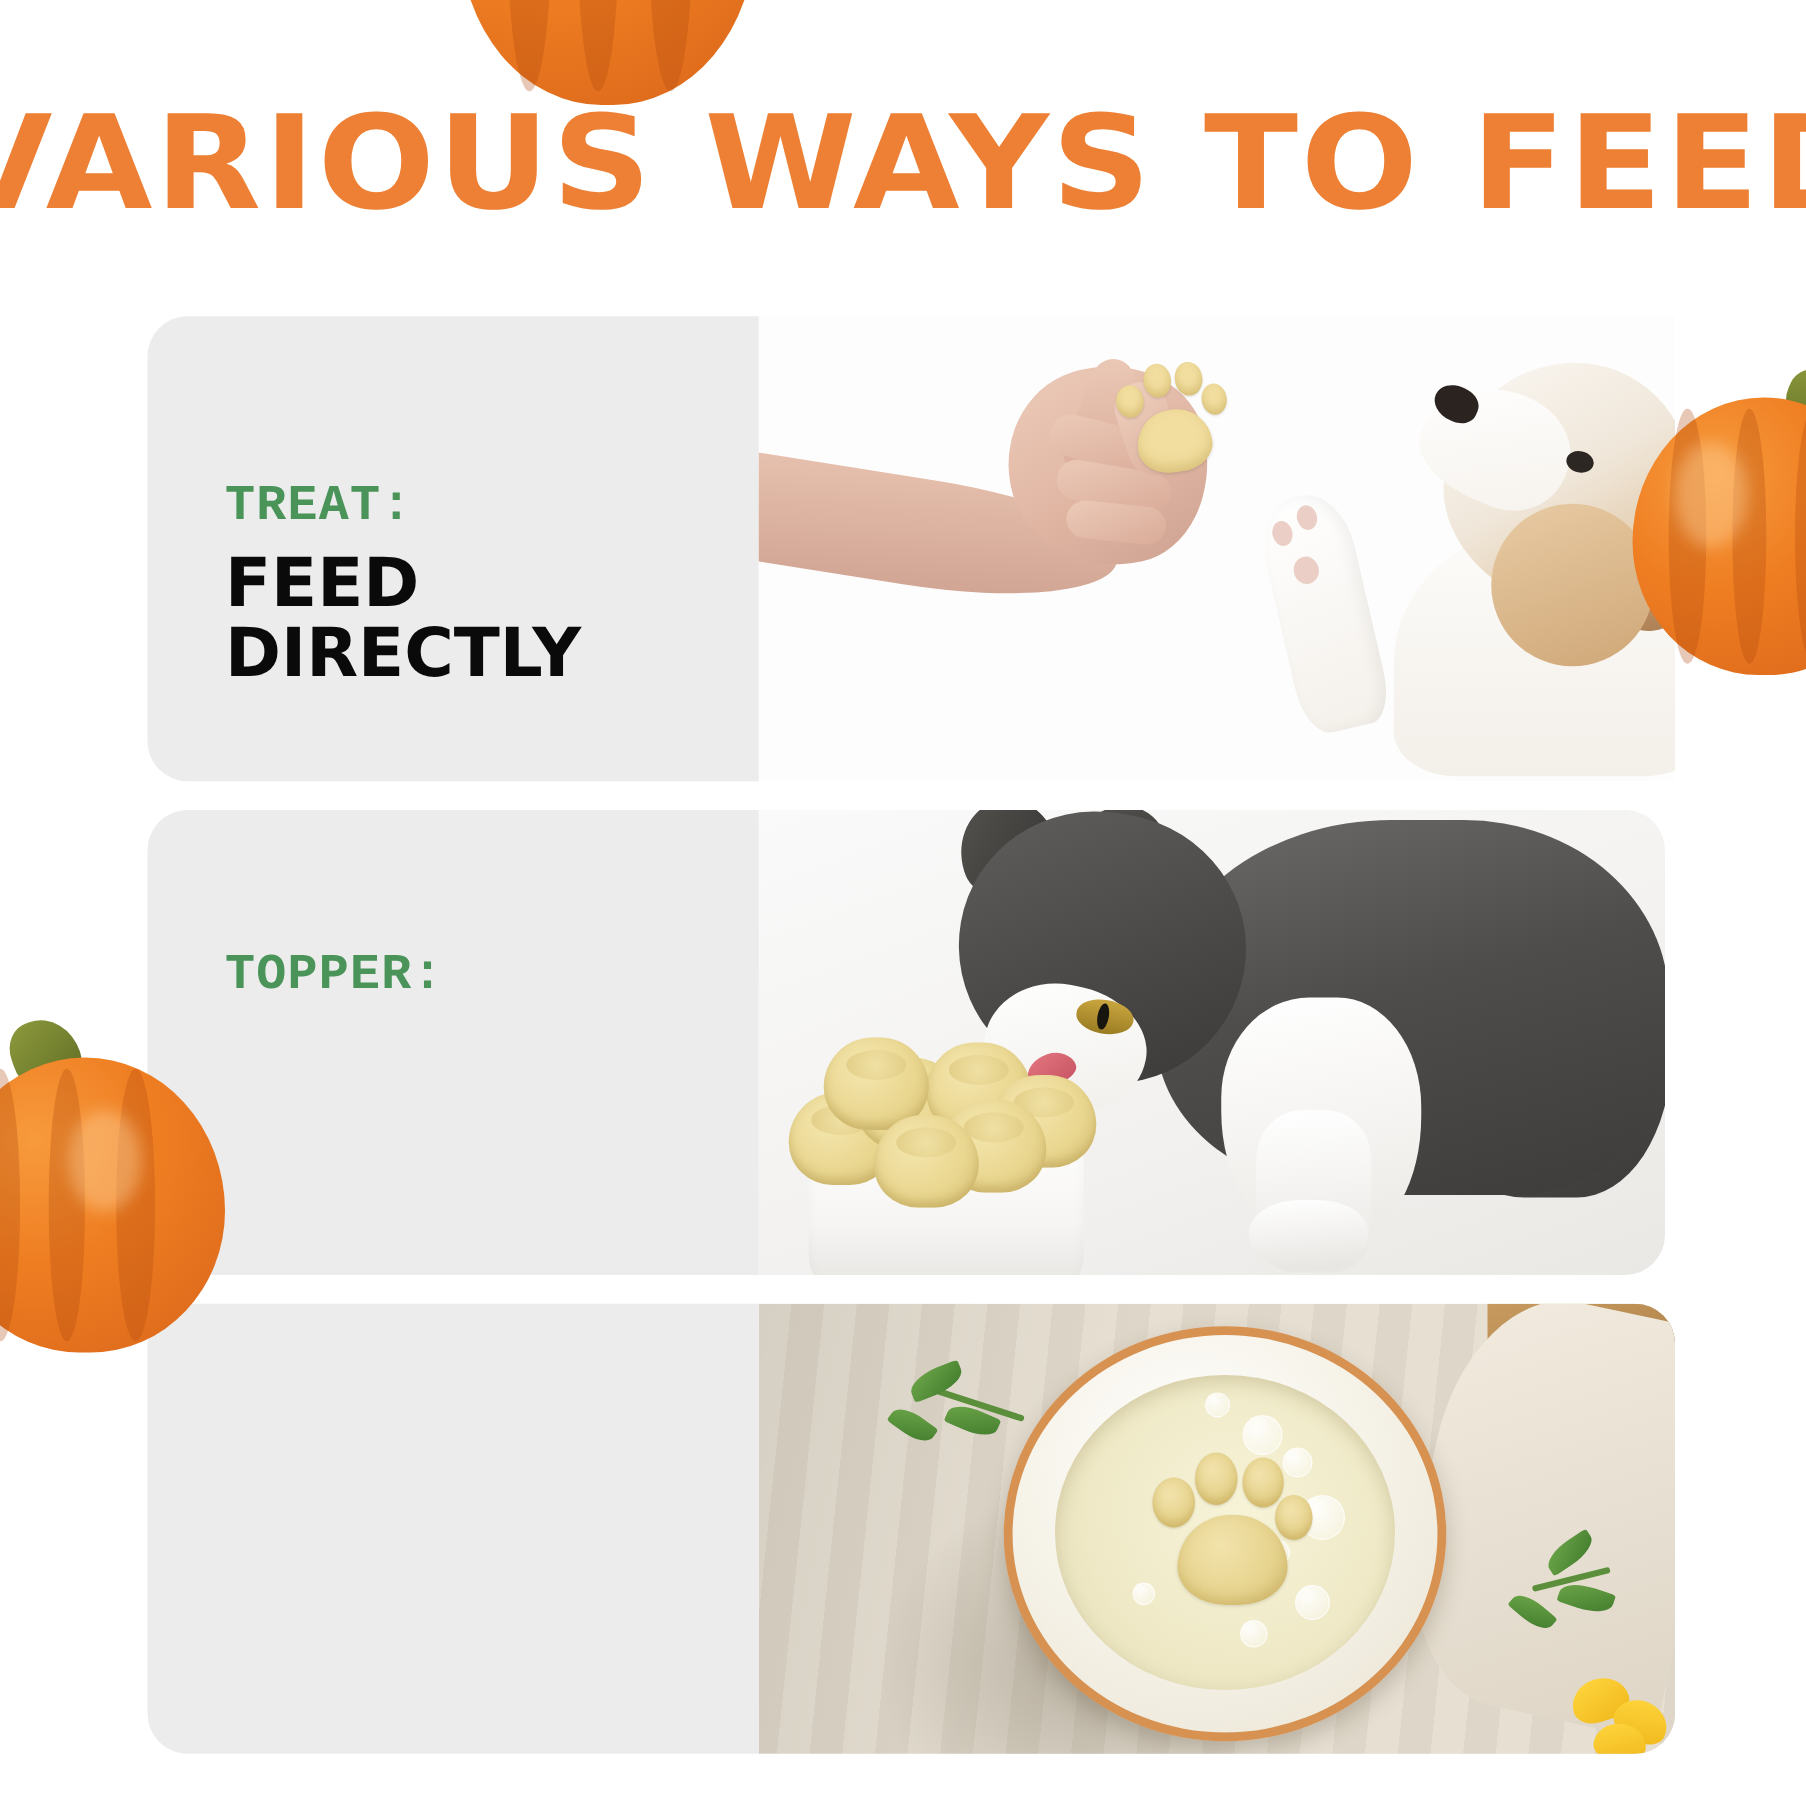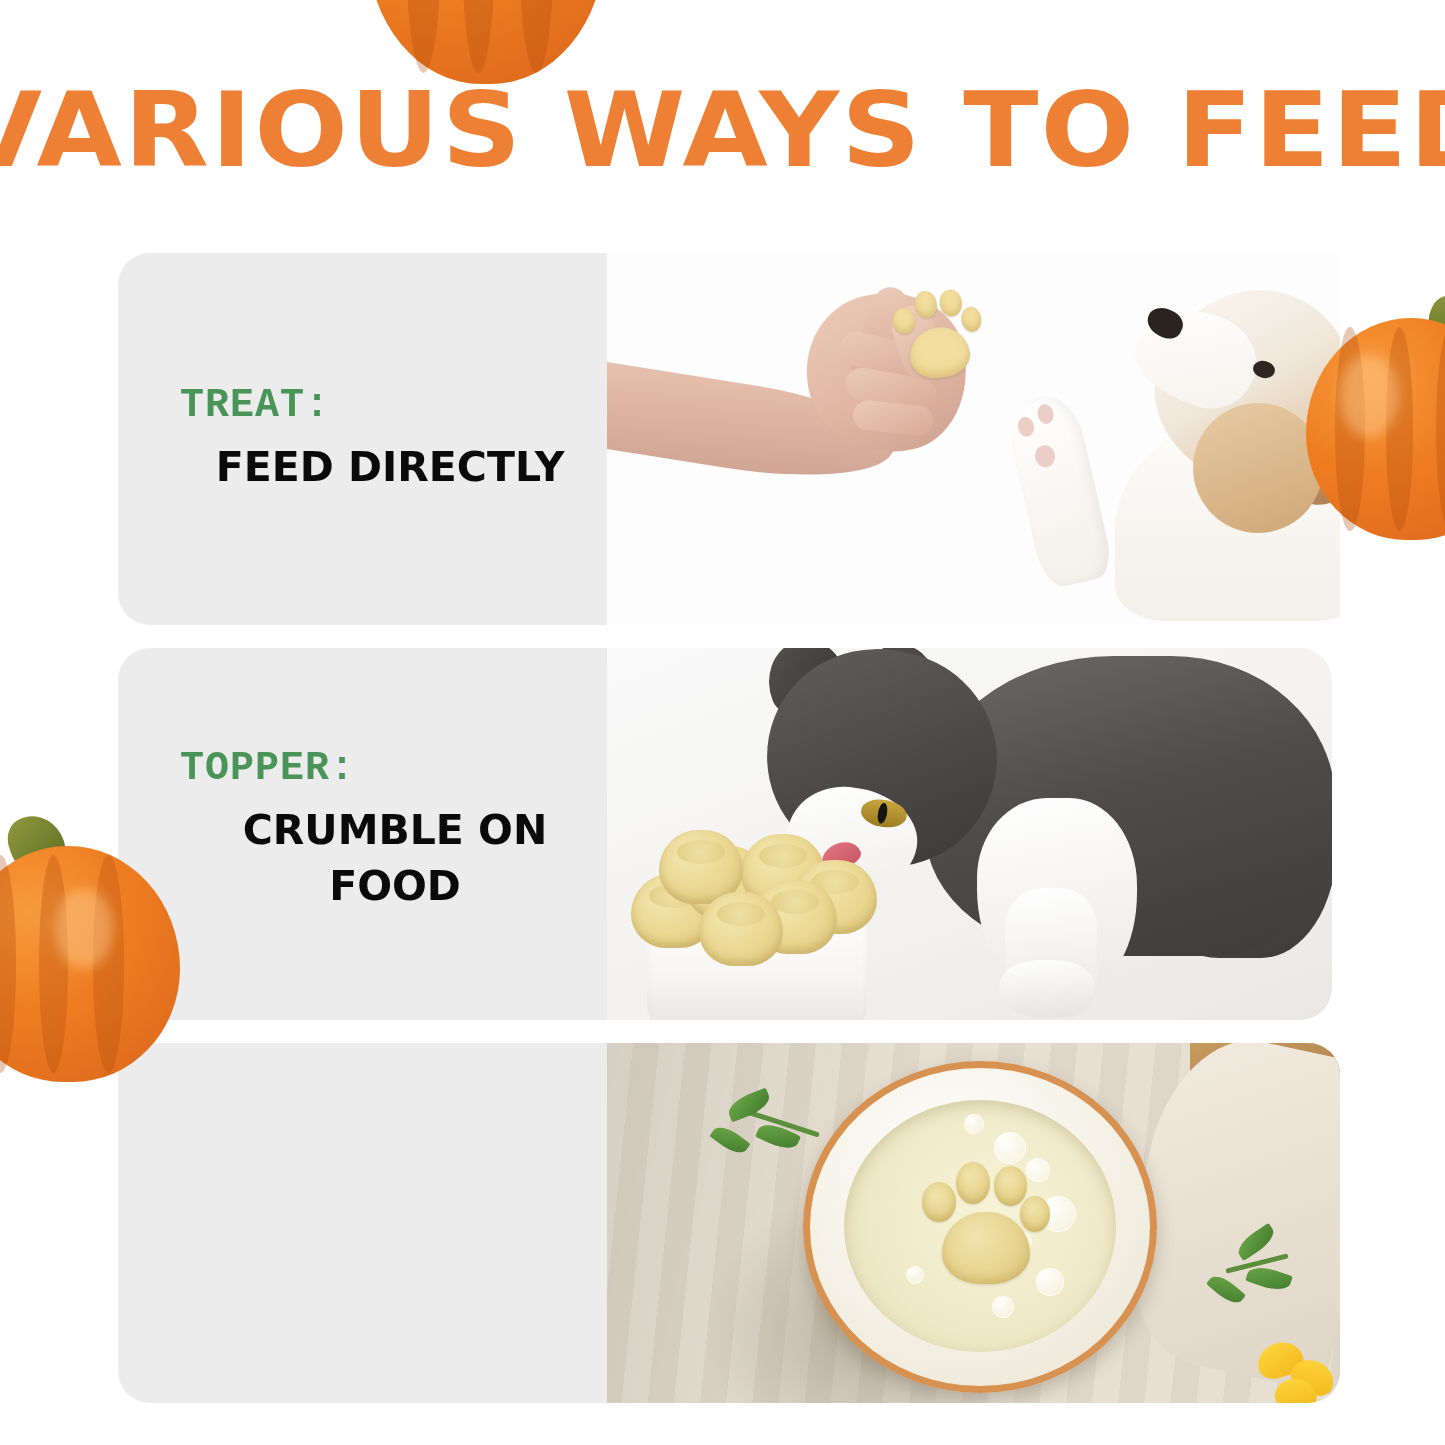--- a/index.html
+++ b/index.html
@@ -46,27 +46,26 @@
     font-size:40px;
     line-height:50px;
     letter-spacing:1px;
     color:#4A9459;
     margin:0 0 8px 0;
     white-space:pre-line;
   }
   .headline{
     font-family:"DejaVu Sans", sans-serif;
     font-weight:bold;
-    font-size:41px;
+    font-size:54px;
     line-height:56px;
     letter-spacing:0px;
     color:#0a0a0a;
     margin:0;
     white-space:pre-line;
-    text-align:center;
   }
 
   
   .photo{position:absolute;overflow:hidden;}
   .ph1{border-radius:0;}
   .ph2{border-radius:0 32px 32px 0;}
   .ph3{border-radius:0 32px 32px 0;}
 
   
   .p1bg{position:absolute;inset:0;background:#fdfdfd;}
@@ -387,24 +386,22 @@
         <div class="dog-muzzle"></div>
         <div class="dog-nose"></div>
         <div class="dog-eye"></div>
       </div>
     </div>
   </div>
 
   <div class="row" style="left:118px;top:648px;width:1214px;height:372px;">
     <div class="card card-flat-right" style="width:489px;height:372px;"></div>
 
-    <div class="textblock" style="left:62px;top:96px;width:430px;">
+    <div class="textblock" style="left:62px;top:108px;width:430px;">
       <p class="kicker">TOPPER:</p>
-      <p class="headline">CRUMBLE ON
-FOOD</p>
     </div>
 
     <div class="photo ph2" style="left:489px;top:0;width:725px;height:372px;">
       <div class="p2bg"></div>
       <div class="cat-rump"></div>
       <div class="cat-body"></div>
       <div class="cat-chest"></div>
       <div class="cat-leg"></div>
       <div class="cat-paw-front"></div>
       <div class="cat-ear cat-ear-l"></div>

